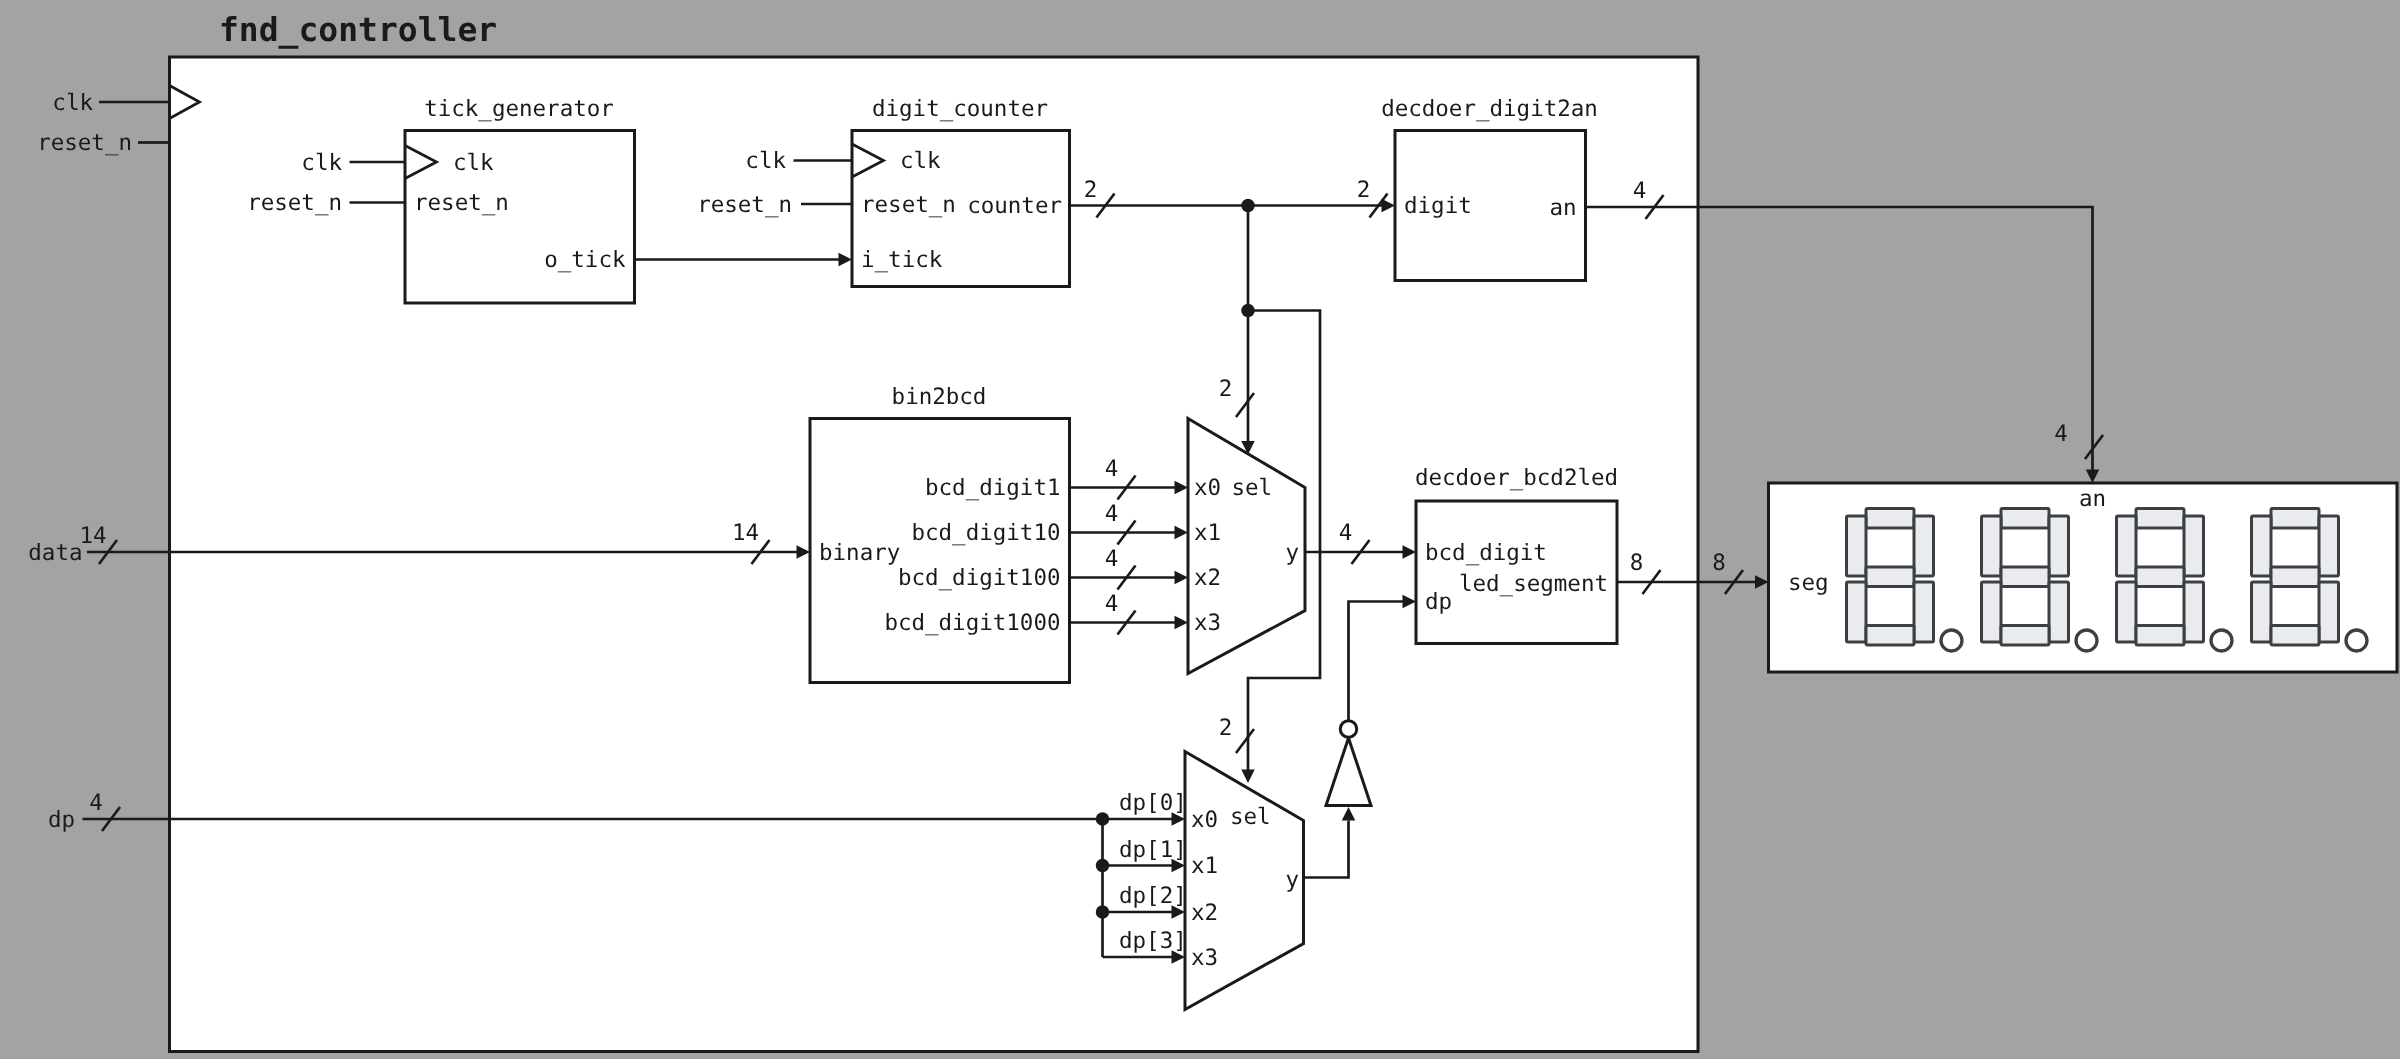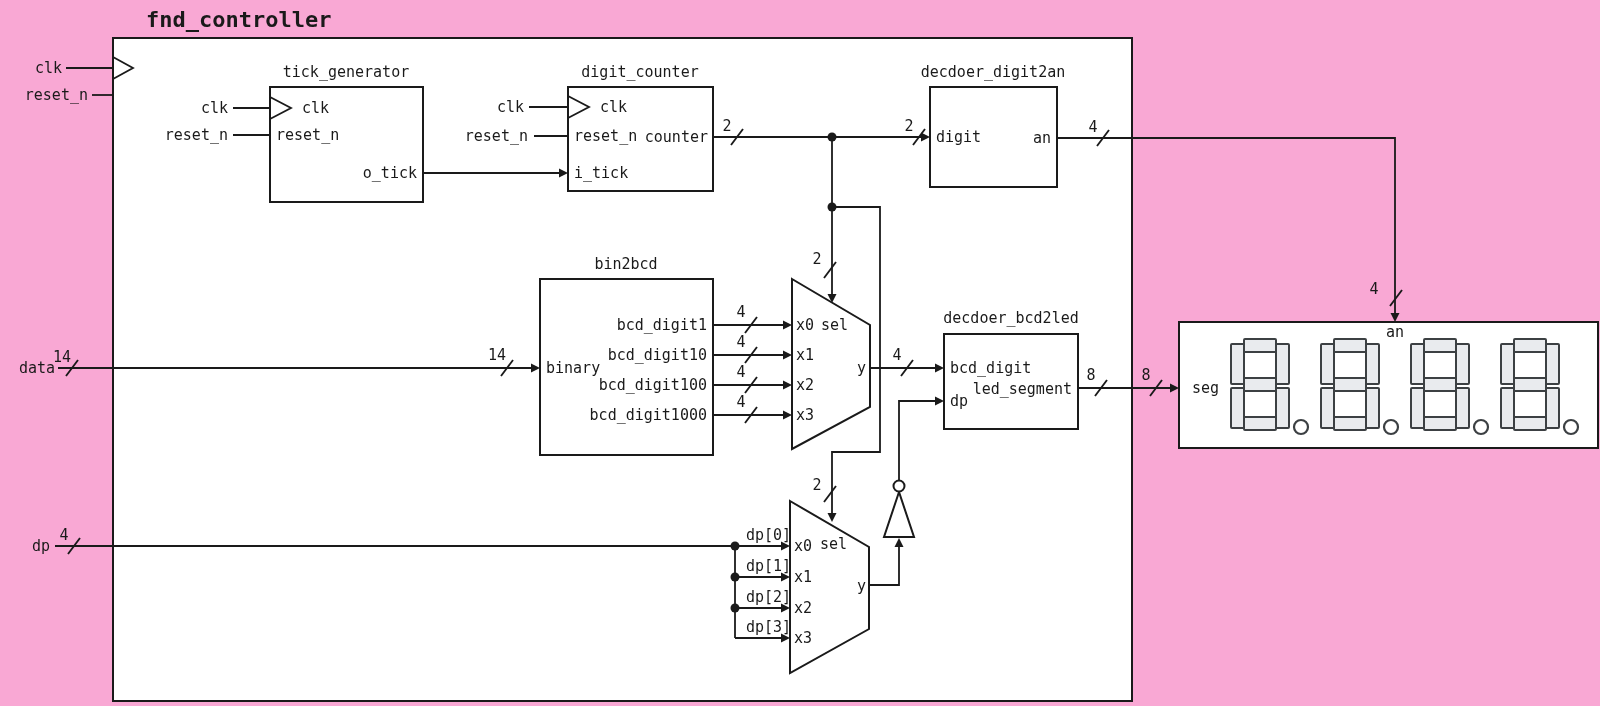--- a/index.html
+++ b/index.html
@@ -1,16 +1,16 @@
 <!DOCTYPE html>
 <html><head>
 <meta charset="utf-8">
 <style>
   html,body{margin:0;padding:0;background:#ffffff;}
-  .stage{position:relative;width:1600px;height:706px;background:#f9a8d4;overflow:hidden;
+  .stage{position:relative;width:1600px;height:706px;background:#a3a3a3;overflow:hidden;
          font-family:"DejaVu Sans Mono","Liberation Mono",monospace;}
   svg{position:absolute;left:0;top:0;}
   svg text{font-family:"DejaVu Sans Mono","Liberation Mono",monospace;font-size:15px;fill:#1a1a1a;}
   svg text.big{font-size:22px;font-weight:bold;}
   .box{fill:#ffffff;stroke:#1a1a1a;stroke-width:2;}
   .wire{fill:none;stroke:#1a1a1a;stroke-width:1.8;}
   .ah{fill:#1a1a1a;stroke:none;}
   .dot{fill:#1a1a1a;stroke:none;}
   .slash{stroke:#1a1a1a;stroke-width:1.8;}
   .chev{fill:none;stroke:#1a1a1a;stroke-width:1.8;}

